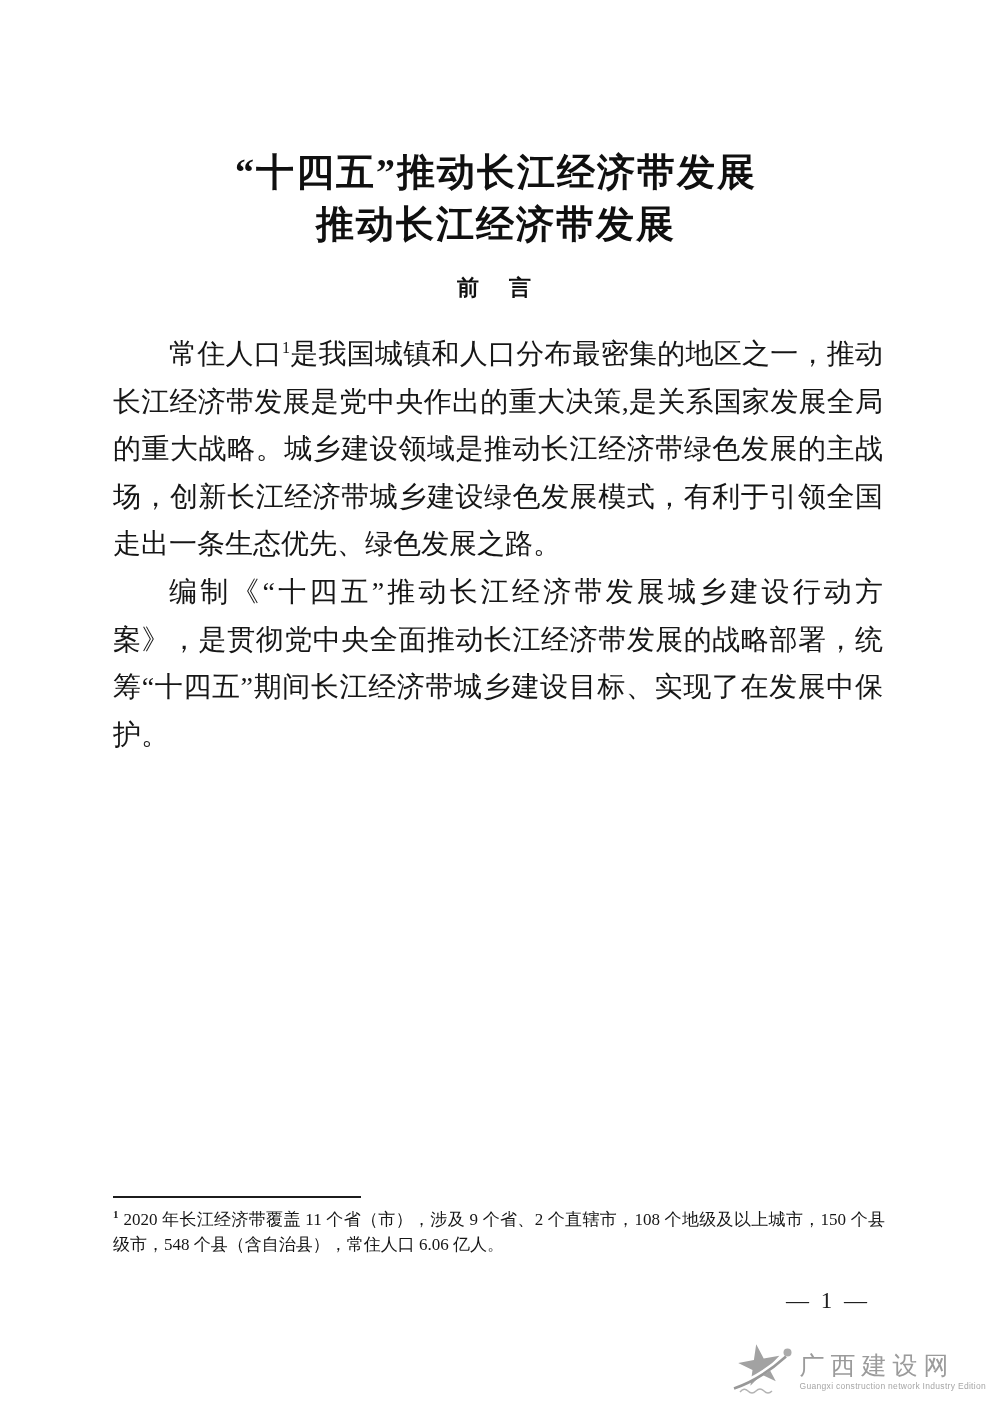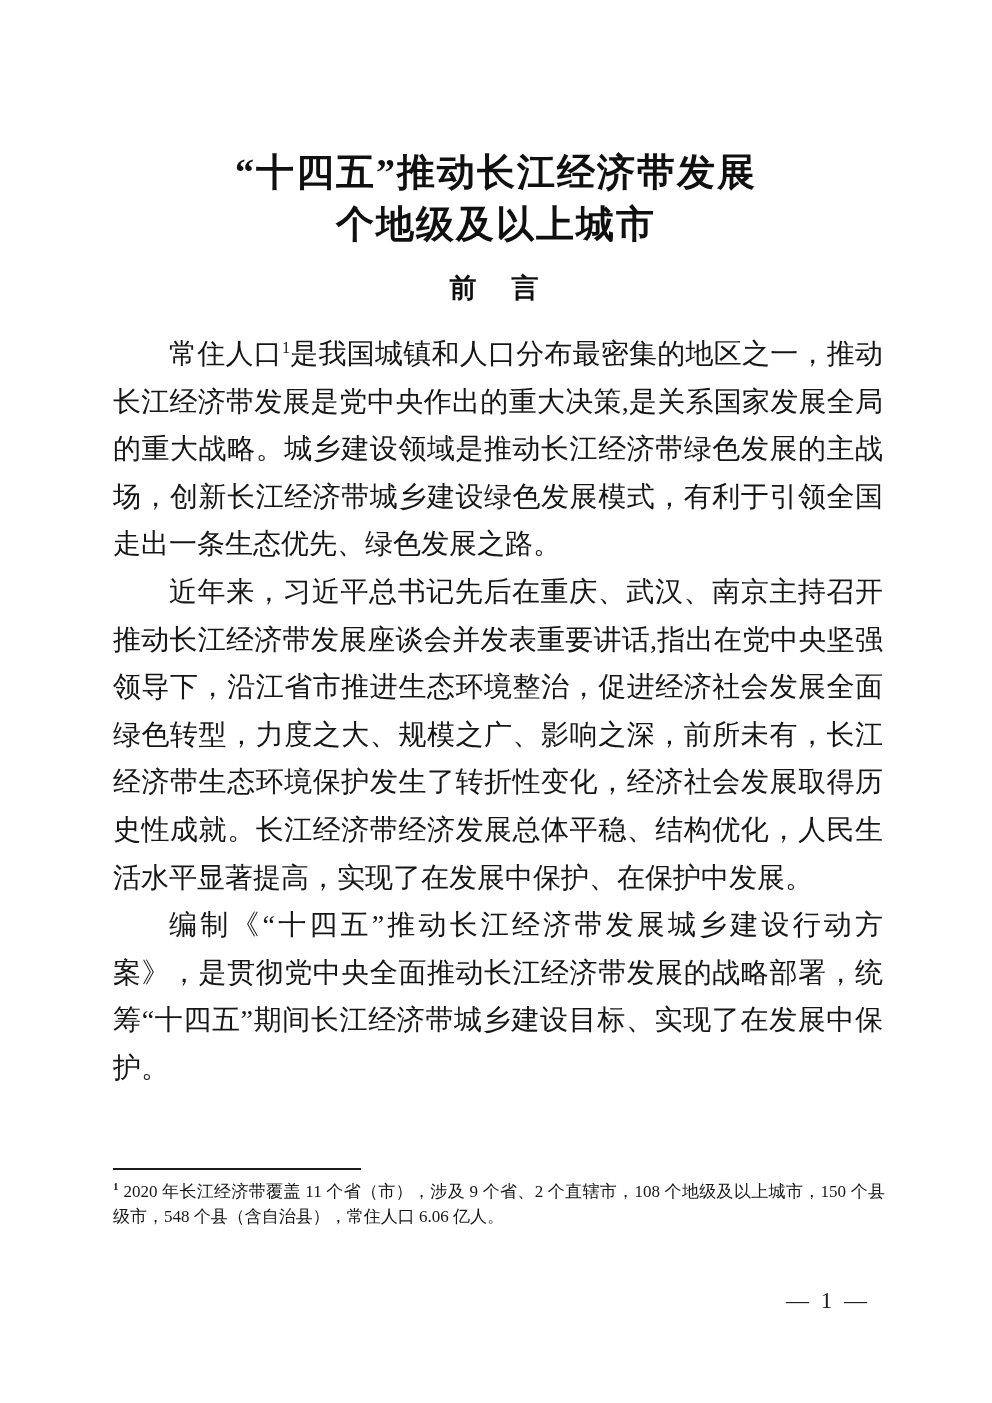--- a/index.html
+++ b/index.html
@@ -32,21 +32,21 @@
   }
   .title .title-line { display: block; }
   .preface {
     position: absolute;
     top: 272px;
     left: 0;
     right: 0;
     margin: 0;
     text-align: center;
     font-family: "Liberation Sans", "DejaVu Sans", sans-serif;
-    font-size: 27px;
+    font-size: 22px;
     line-height: 32px;
     font-weight: bold;
     letter-spacing: 4px;
     color: #0f0f0f;
   }
   .body-text {
     position: absolute;
     top: 330px;
     left: 113px;
     width: 770px;
@@ -61,21 +61,21 @@
     text-indent: 2em;
     color: #161616;
   }
   .body-text sup.fn-ref {
     font-size: 16px;
     line-height: 0;
     vertical-align: super;
   }
   .footnote-area {
     position: absolute;
-    top: 1168px;
+    top: 1196px;
     left: 113px;
     width: 772px;
   }
   .footnote-rule {
     width: 248px;
     height: 0;
     border-top: 2px solid #1c1c1c;
     margin-bottom: 9px;
   }
   .footnote {
@@ -131,32 +131,51 @@
     margin-top: 2px;
   }
 </style>
 </head>
 <body>
 
 <div class="page">
 
   <h1 class="title">
     <span class="title-line">“十四五”推动长江经济带发展</span>
-    <span class="title-line">个地级及以上城市</span>
+    <span class="title-line">推动长江经济带发展</span>
   </h1>
 
   <h2 class="preface">前　言</h2>
 
   <div class="body-text">
     <p><span>常住人口</span><sup class="fn-ref">1</sup><span>是我国城镇和人口分布最密集的地区之一，推动长江经济带发展是党中央作出的重大决策,是关系国家发展全局的重大战略。城乡建设领域是推动长江经济带绿色发展的主战场，创新长江经济带城乡建设绿色发展模式，有利于引领全国走出一条生态优先、绿色发展之路。</span></p>
-    <p>近年来，习近平总书记先后在重庆、武汉、南京主持召开推动长江经济带发展座谈会并发表重要讲话,指出在党中央坚强领导下，沿江省市推进生态环境整治，促进经济社会发展全面绿色转型，力度之大、规模之广、影响之深，前所未有，长江经济带生态环境保护发生了转折性变化，经济社会发展取得历史性成就。长江经济带经济发展总体平稳、结构优化，人民生活水平显著提高，实现了在发展中保护、在保护中发展。</p>
     <p>编制《“十四五”推动长江经济带发展城乡建设行动方案》，是贯彻党中央全面推动长江经济带发展的战略部署，统筹“十四五”期间长江经济带城乡建设目标、实现了在发展中保护。</p>
   </div>
 
   <div class="footnote-area">
     <div class="footnote-rule"></div>
     <p class="footnote"><sup class="fn-marker">1</sup><span>2020 年长江经济带覆盖 11 个省（市），涉及 9 个省、2 个直辖市，108 个地级及以上城市，150 个县级市，548 个县（含自治县），常住人口 6.06 亿人。</span></p>
   </div>
 
   <div class="page-number">— 1 —</div>
 
+  <div class="watermark">
+    <div class="wm-star-wrap">
+      <svg width="62" height="58" viewBox="0 0 62 58" xmlns="http://www.w3.org/2000/svg">
+
+        <polygon points="23.2,4.3 30.7,18.4 46.4,15.7 35.4,27.2 42.8,41.3 28.5,34.4 17.4,45.8 19.5,30.0 5.2,22.9 20.9,20.1" fill="#a2a2a2"></polygon>
+
+        <path d="M 1,47 C 17,41 36,30 52,16" fill="none" stroke="#ffffff" stroke-width="5"></path>
+
+        <path d="M 1,48.5 C 17,43 37,31 53,16.5" fill="none" stroke="#989898" stroke-width="2.6"></path>
+
+        <circle cx="54.5" cy="12.5" r="4" fill="#ababab"></circle>
+
+        <path d="M 7,52 q 4,-5 8,-1 t 8,0 t 8,0 t 8,0" fill="none" stroke="#b3b3b3" stroke-width="1.4"></path>
+      </svg>
+    </div>
+    <div class="wm-textblock">
+      <div class="wm-name">广西建设网</div>
+      <div class="wm-tagline">Guangxi construction network Industry Edition</div>
+    </div>
+  </div>
 
 </div>
 
 </body></html>

